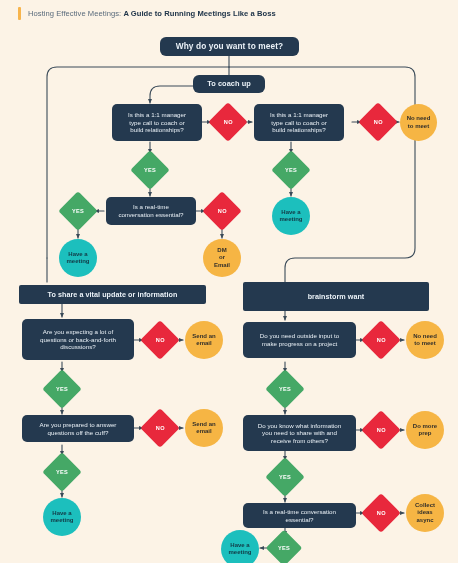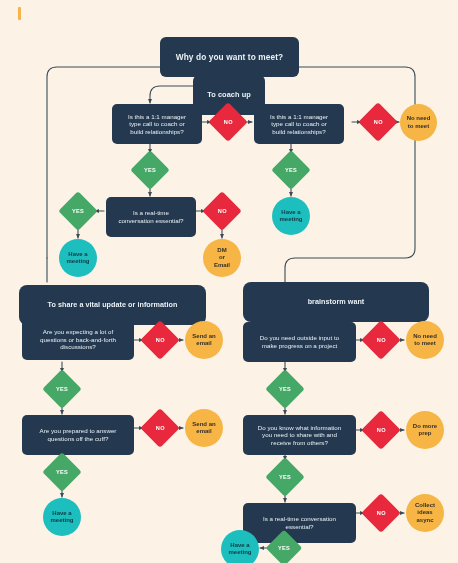--- a/index.html
+++ b/index.html
@@ -63,42 +63,42 @@
     align-items: center;
     justify-content: center;
     text-align: center;
   }
 
   
   .rect {
     background: #24394f;
     color: #eaf1f7;
     border-radius: 5px;
-    padding: 20px 6px;
+    padding: 9px 6px;
     line-height: 1.22;
     font-size: 6.2px;
     letter-spacing: 0.02px;
   }
   .rect.title {
     font-size: 8.3px;
     font-weight: bold;
     letter-spacing: 0.1px;
     border-radius: 6px;
   }
   .rect.branch {
     font-size: 7.4px;
     font-weight: bold;
     letter-spacing: 0.06px;
     border-radius: 6px;
   }
   .rect.section {
     font-size: 7.2px;
     font-weight: bold;
     letter-spacing: 0.05px;
-    border-radius: 8px;
+    border-radius: 2px;
     line-height: 1.3;
   }
 
   
   .diamond {
     transform: rotate(45deg);
     border-radius: 3px;
   }
   .diamond > span {
     transform: rotate(-45deg);
@@ -122,20 +122,24 @@
   .circle.teal   { background: #1cbfbd; color: #123a46; }
   .circle.orange { background: #f6b544; color: #34302a; }
 </style>
 </head>
 <body>
 
 <div id="root">
 
   <div class="header">
     <div class="header-accent"></div>
+    <div class="header-text">
+      <span class="lead">Hosting Effective Meetings:</span>
+      <span class="bold">A Guide to Running Meetings Like a Boss</span>
+    </div>
   </div>
 
   <svg id="wires" viewBox="0 0 458 563" xmlns="http://www.w3.org/2000/svg">
     <defs>
       <marker id="ah" viewBox="0 0 10 10" refX="8" refY="5" markerWidth="5" markerHeight="5" orient="auto-start-reverse">
         <path d="M 0 1 L 9 5 L 0 9 z" fill="#3a4a58"></path>
       </marker>
     </defs>
     <g fill="none" stroke="#3a4a58" stroke-width="1.1" stroke-linecap="round">
 

